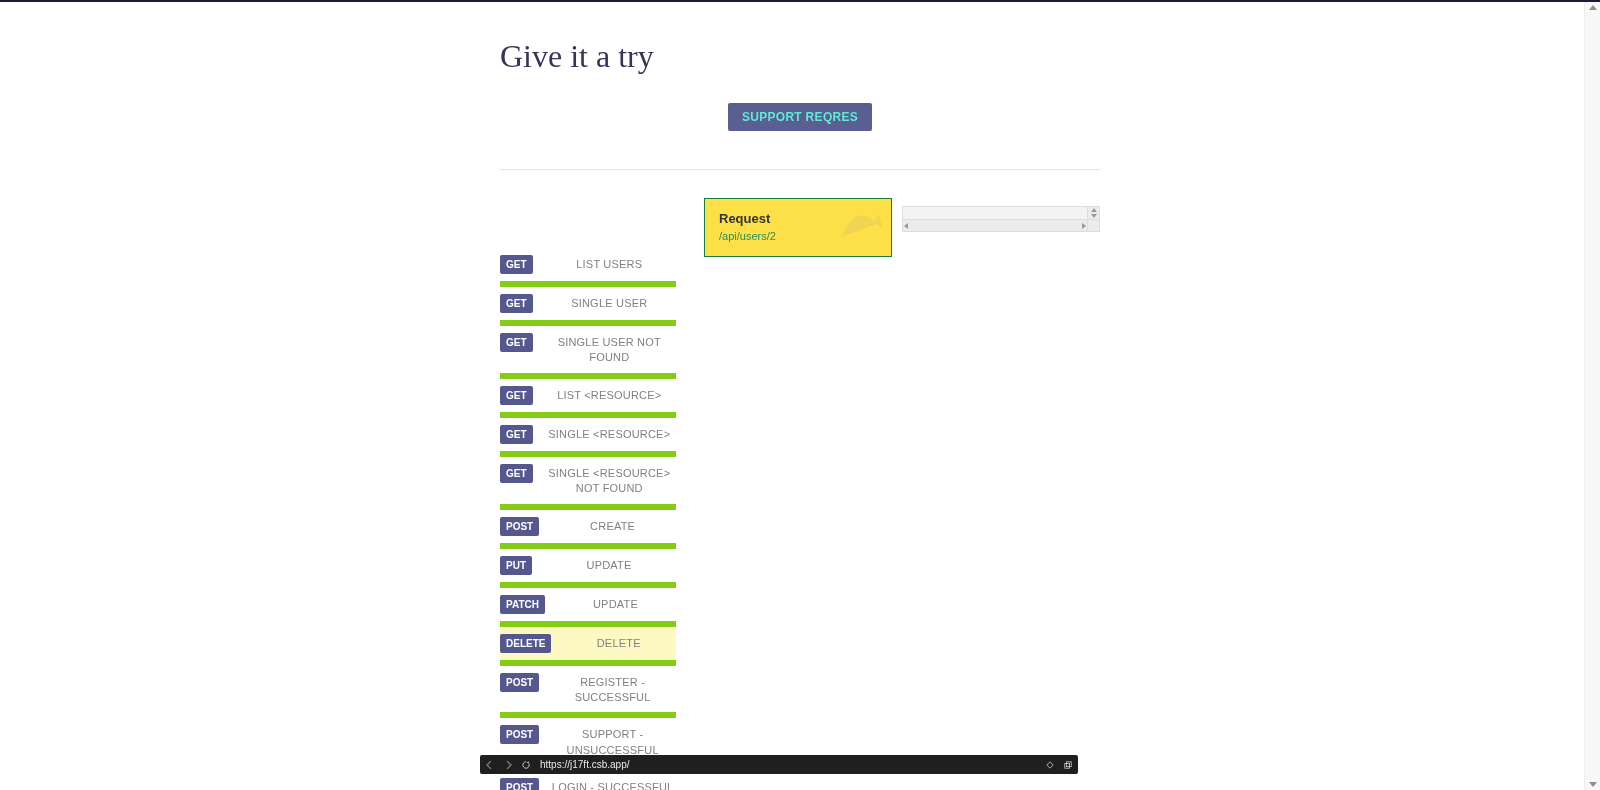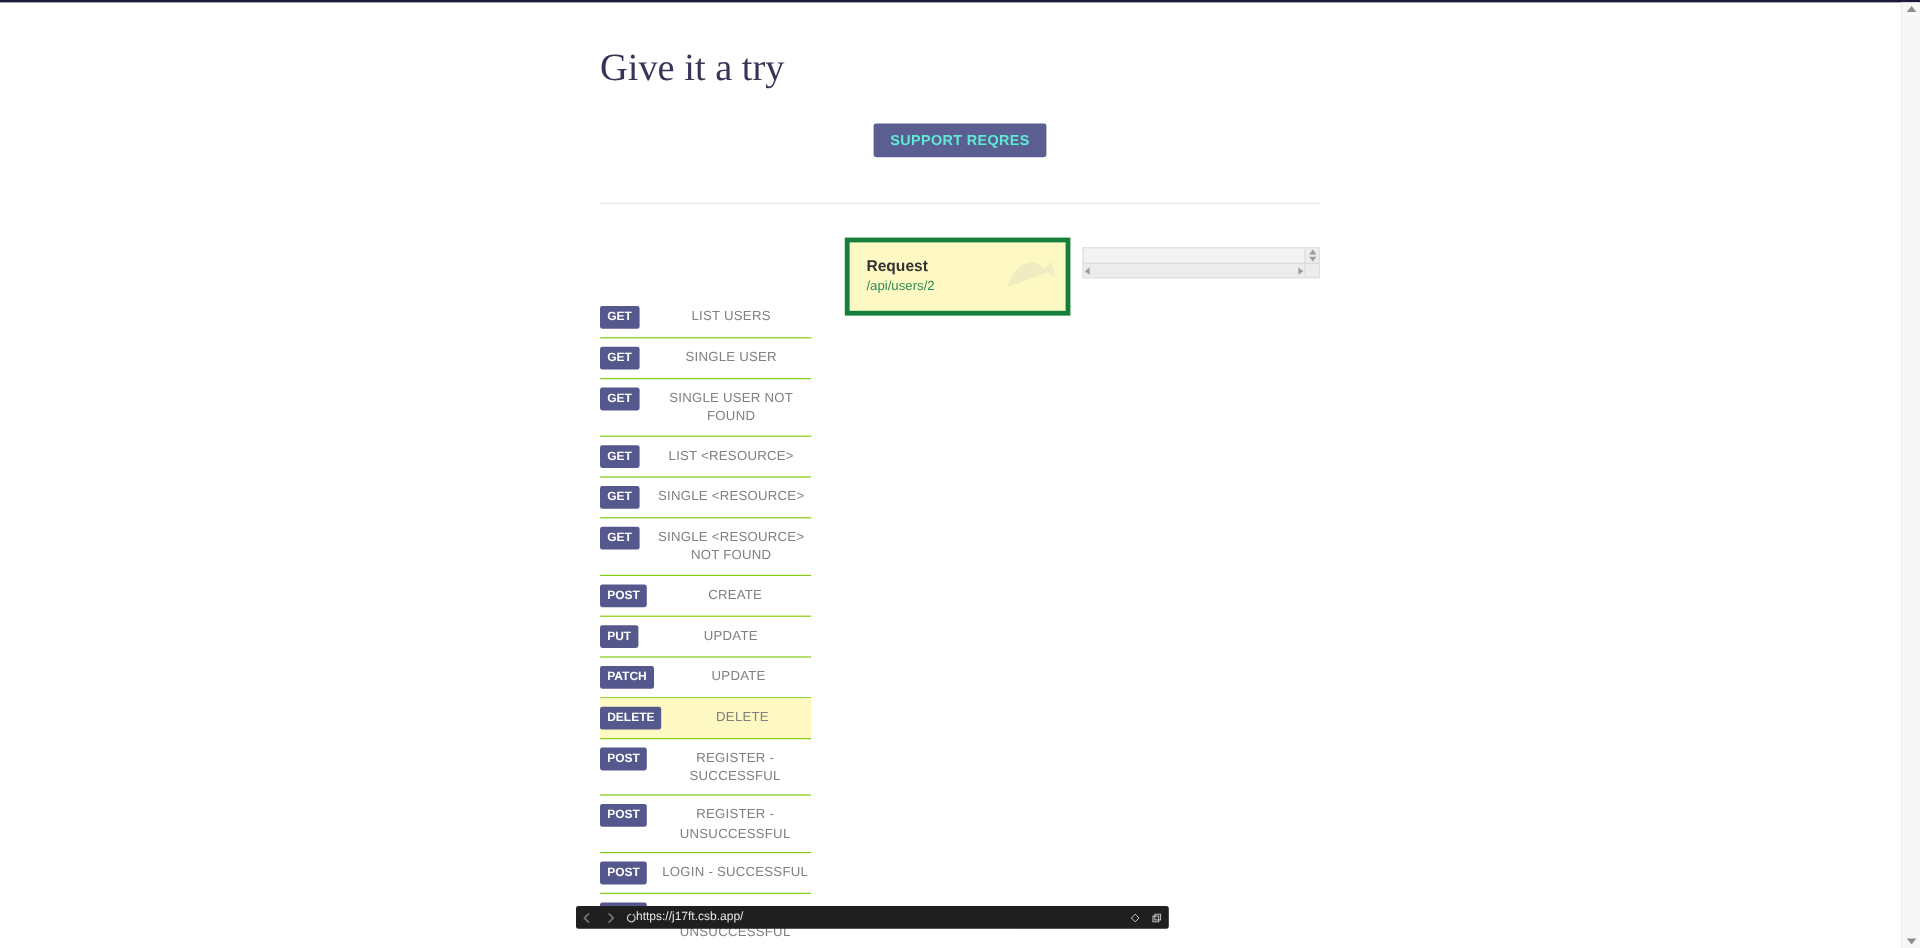--- a/index.html
+++ b/index.html
@@ -40,21 +40,21 @@
   .hr { border: none; border-top: 1px solid #e4e4e4; margin: 0 0 28px; }
 
   .layout { display: flex; gap: 28px; align-items: flex-start; }
 
   .endpoints { width: 176px; flex: none; margin-top: 50px; }
   .ep-row {
     display: flex;
     align-items: flex-start;
     gap: 10px;
     padding: 7px 0;
-    border-bottom: 1px solid #84cc16;
+    border-bottom: 6px solid #84cc16;
     cursor: pointer;
   }
   .ep-row.active { background: #fef9c3; }
   .method {
     flex: none;
     background: #55588c;
     color: #fff;
     font-size: 10px;
     font-weight: 700;
     padding: 4px 6px;
@@ -68,25 +68,25 @@
     font-size: 11px;
     color: #808080;
     letter-spacing: .2px;
     padding-top: 2px;
     line-height: 1.4;
   }
 
   .panels { flex: 1; display: flex; gap: 10px; }
   .panel {
     flex: 1;
-    border: 4px solid #15803d;
+    border: 1px solid #15803d;
     position: relative;
     padding: 12px 14px 14px;
     min-height: 48px;
-    background: #fef9c3;
+    background: #fde047;
   }
   .panel h4 { font-size: 13px; font-weight: 600; color: #333; margin-bottom: 4px; }
   .panel .meta { font-size: 11px; }
   .panel .meta.green { color: #2e8b57; }
   .panel .meta.red { color: #c0392b; }
   .panel .swoosh {
     position: absolute; right: 6px; top: 4px; width: 52px; height: 42px;
     opacity: .10; pointer-events: none;
   }
   .panel .swoosh svg { width: 100%; height: 100%; }
@@ -122,28 +122,29 @@
   .response-body .sb-h::after  { right: 1px; border-left: 4px solid #9a9a9a; }
   .response-body .corner {
     position: absolute; right: 0; bottom: 0; width: 12px; height: 12px;
     background: #ececec; border-left: 1px solid #ddd; border-top: 1px solid #ddd;
   }
 
   
   .footer-bar {
     position: absolute;
     left: 480px;
-    width: 494px;
+    width: 598px;
     bottom: 16px;
     height: 19px;
     background: #1f1f1f;
     border-radius: 2px;
     display: flex;
     align-items: center;
     padding: 0 6px;
+    gap: 10px;
   }
   .fb-nav { display: flex; gap: 10px; align-items: center; }
   .fb-icon { width: 8px; height: 8px; display: inline-block; }
   .fb-icon svg { width: 100%; height: 100%; display: block; }
   .fb-url { color: #e8e8e8; font-size: 10px; flex: 1; }
   .fb-right { display: flex; gap: 10px; align-items: center; margin-left: auto; }
 
   
   .page-scroll {
     position: absolute; right: 0; top: 2px; bottom: 0; width: 16px;
@@ -214,21 +215,21 @@
         <li class="ep-row active">
           <span class="method">DELETE</span>
           <span class="ep-label">DELETE</span>
         </li>
         <li class="ep-row">
           <span class="method">POST</span>
           <span class="ep-label">REGISTER - SUCCESSFUL</span>
         </li>
         <li class="ep-row">
           <span class="method">POST</span>
-          <span class="ep-label">REGISTER - UNSUCCESSFUL</span>
+          <span class="ep-label">SUPPORT - UNSUCCESSFUL</span>
         </li>
         <li class="ep-row">
           <span class="method">POST</span>
           <span class="ep-label">LOGIN - SUCCESSFUL</span>
         </li>
         <li class="ep-row">
           <span class="method">POST</span>
           <span class="ep-label">LOGIN - UNSUCCESSFUL</span>
         </li>
         <li class="ep-row"></li>

